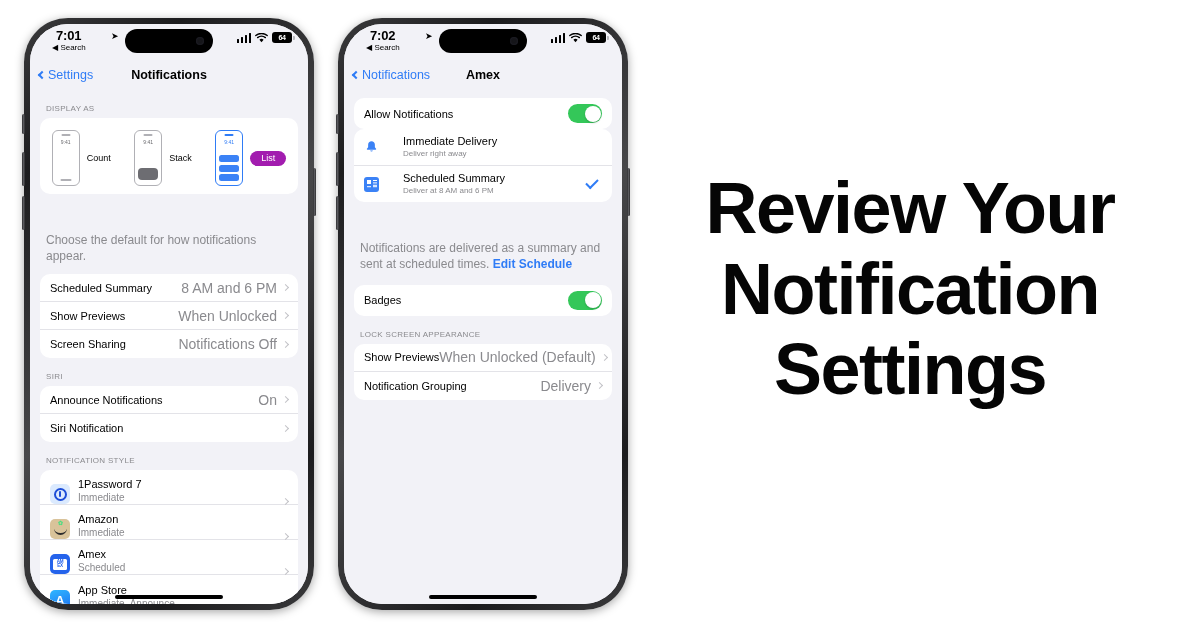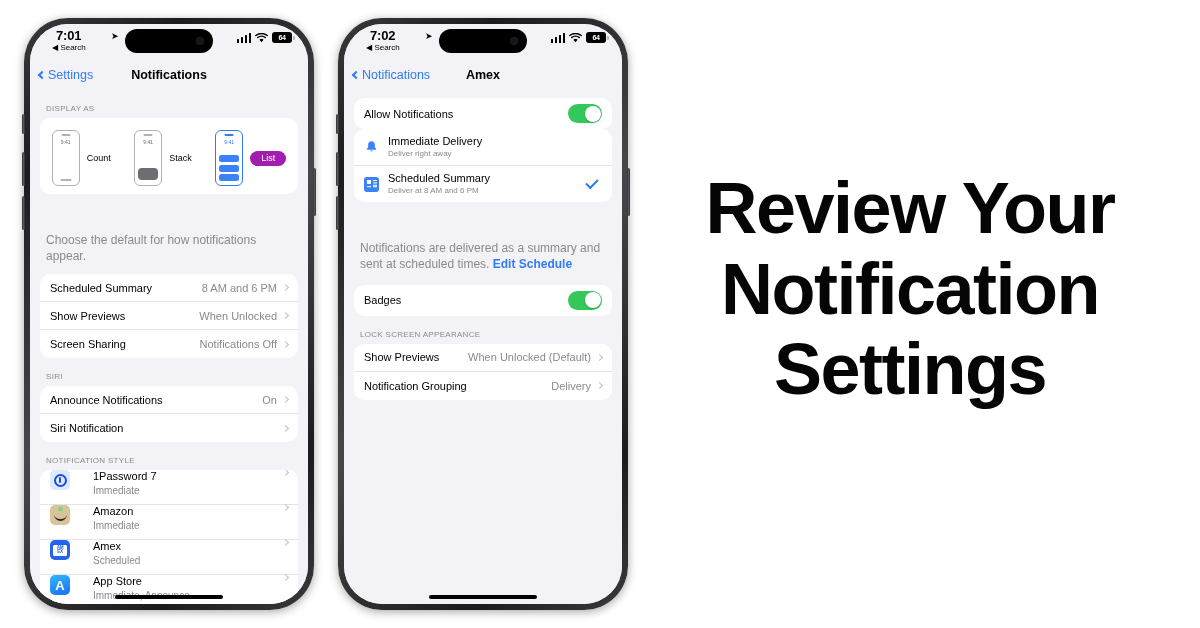--- a/index.html
+++ b/index.html
@@ -112,21 +112,21 @@
   .card {
     background:#fff; border-radius:10px; overflow:hidden;
   }
   .row {
     display:flex; align-items:center; position:relative;
     padding:0 10px; height:28px;
     border-bottom:.5px solid #e3e3e8;
   }
   .row:last-child { border-bottom:none; }
   .row-label { font-size:11px; color:#000; flex:1; white-space:nowrap; }
-  .row-value { font-size:11px; color:#8a8a8e; white-space:nowrap; margin-right:6px; }
+  .row-value { font-size:14px; color:#8a8a8e; white-space:nowrap; margin-right:6px; }
   .chev-r {
     width:5px; height:5px; border-top:1.5px solid #c2c2c7; border-right:1.5px solid #c2c2c7;
     transform:rotate(45deg); flex:none;
   }
 
   
   .toggle {
     width:34px; height:19px; border-radius:11px; background:#34c759;
     position:relative; flex:none;
   }
@@ -168,21 +168,21 @@
   }
   .mini-list .lines span { height:7px; border-radius:2.5px; background:#3b82f6; display:block; }
   .opt-label { font-size:9px; color:#000; font-weight:500; }
   .opt-label.sel {
     background:#a21caf; color:#fff; border-radius:9px;
     padding:2.5px 11px; font-size:9px;
   }
 
   
   .drow {
-    display:flex; align-items:center; gap:9px;
+    display:flex; align-items:center; gap:24px;
     padding:6px 10px; border-bottom:.5px solid #e3e3e8;
     min-height:30px;
   }
   .drow:last-child { border-bottom:none; }
   .drow .txt { flex:1; }
   .drow .t1 { font-size:11px; color:#000; font-weight:500; line-height:1.25; }
   .drow .t2 { font-size:8px; color:#8a8a8e; line-height:1.3; }
   .check {
     width:12px; height:7px; border-left:2px solid #2f7cf6; border-bottom:2px solid #2f7cf6;
     transform:rotate(-45deg); flex:none; margin-right:4px; margin-bottom:3px;
@@ -195,21 +195,21 @@
   .sumicon::before {
     content:""; position:absolute; left:2.5px; top:3px; width:4.5px; height:4.5px; background:#fff;
   }
   .sumicon::after {
     content:""; position:absolute; left:8.5px; top:3px; width:4.5px; height:1.3px; background:#fff;
     box-shadow:0 2.4px 0 #fff, 0 4.8px 0 #fff, -6px 6.2px 0 #fff, 0 6.2px 0 #fff;
   }
 
   
   .approw {
-    display:flex; align-items:flex-start; gap:23px; padding:0 10px;
+    display:flex; align-items:flex-end; gap:8px; padding:0 10px;
     height:35px; border-bottom:.5px solid #e3e3e8;
   }
   .approw:last-child { border-bottom:none; }
   .appicon {
     width:20px; height:20px; border-radius:5px; flex:none;
     display:flex; align-items:center; justify-content:center;
     font-size:9px; font-weight:bold; color:#fff; overflow:hidden; position:relative;
   }
   .ic-1password { background:#dbeafe; }
   .ic-1password .ring {

